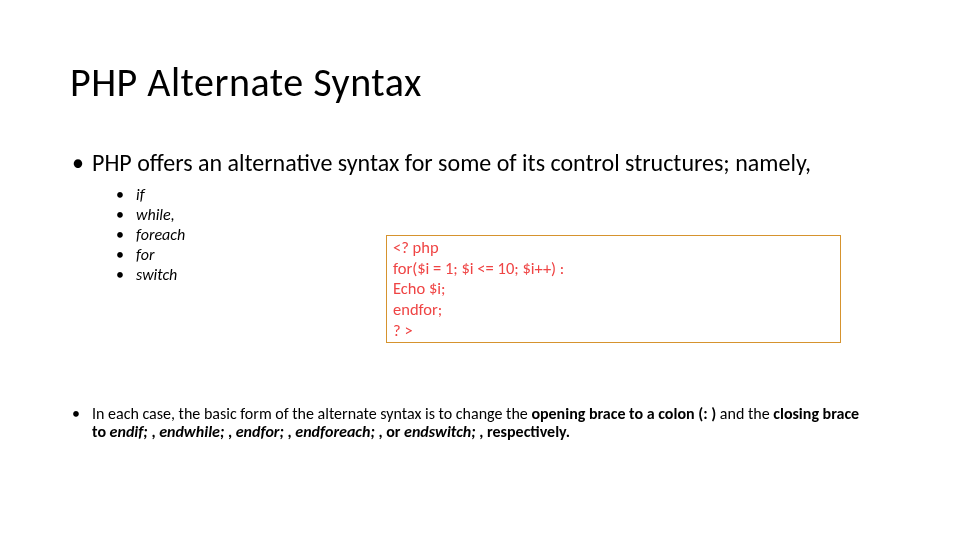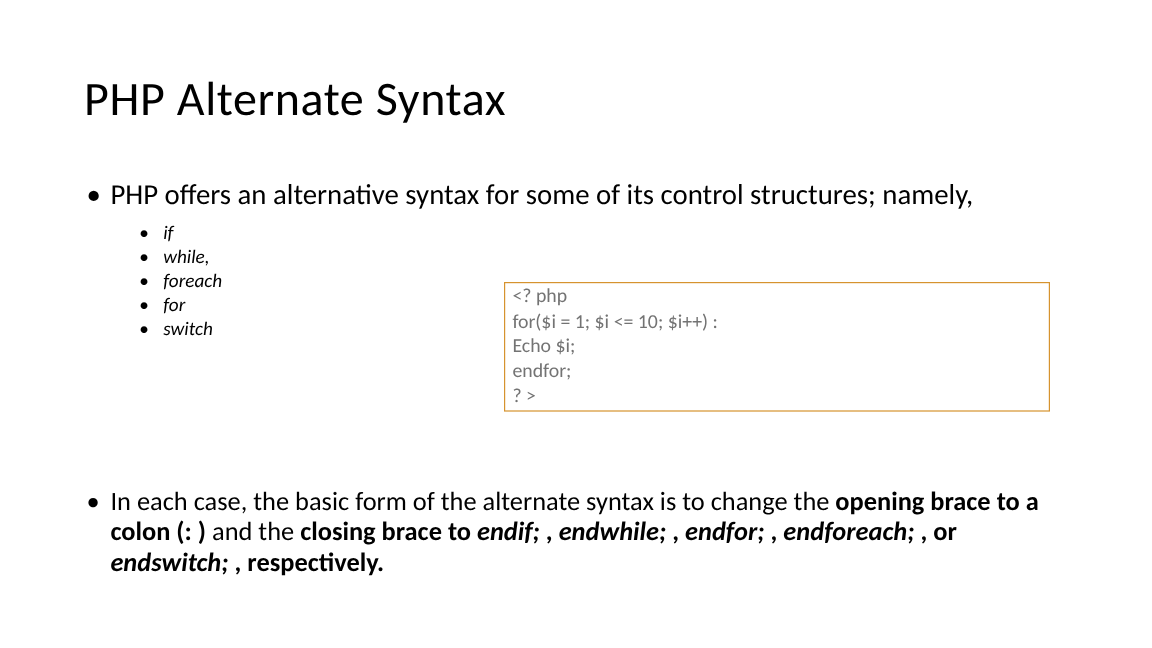--- a/index.html
+++ b/index.html
@@ -52,37 +52,37 @@
   }
   .sub-item::before {
     content: "•";
     position: absolute;
     left: 0;
     top: 0;
     font-style: normal;
   }
   .code-box {
     position: absolute;
-    left: 420px;
+    left: 386px;
     top: 235px;
     width: 455px;
     border: 1.5px solid #d6932e;
     padding: 1px 6px 2px 6px;
     font-size: 16.5px;
     line-height: 1.25;
     font-family: "Calibri", "Segoe UI", Arial, sans-serif;
     box-sizing: border-box;
-    color: #737373;
+    color: #ef4444;
   }
   .para2 {
     position: absolute;
     left: 70px;
     top: 405px;
     right: 60px;
-    font-size: 22px;
+    font-size: 16px;
     line-height: 1.15;
   }
   .para2 .bullet-l1 { margin: 0; }
   .b { font-weight: 700; }
   .bi { font-weight: 700; font-style: italic; }
 </style>
 </head>
 <body>
 
 <div class="slide">

